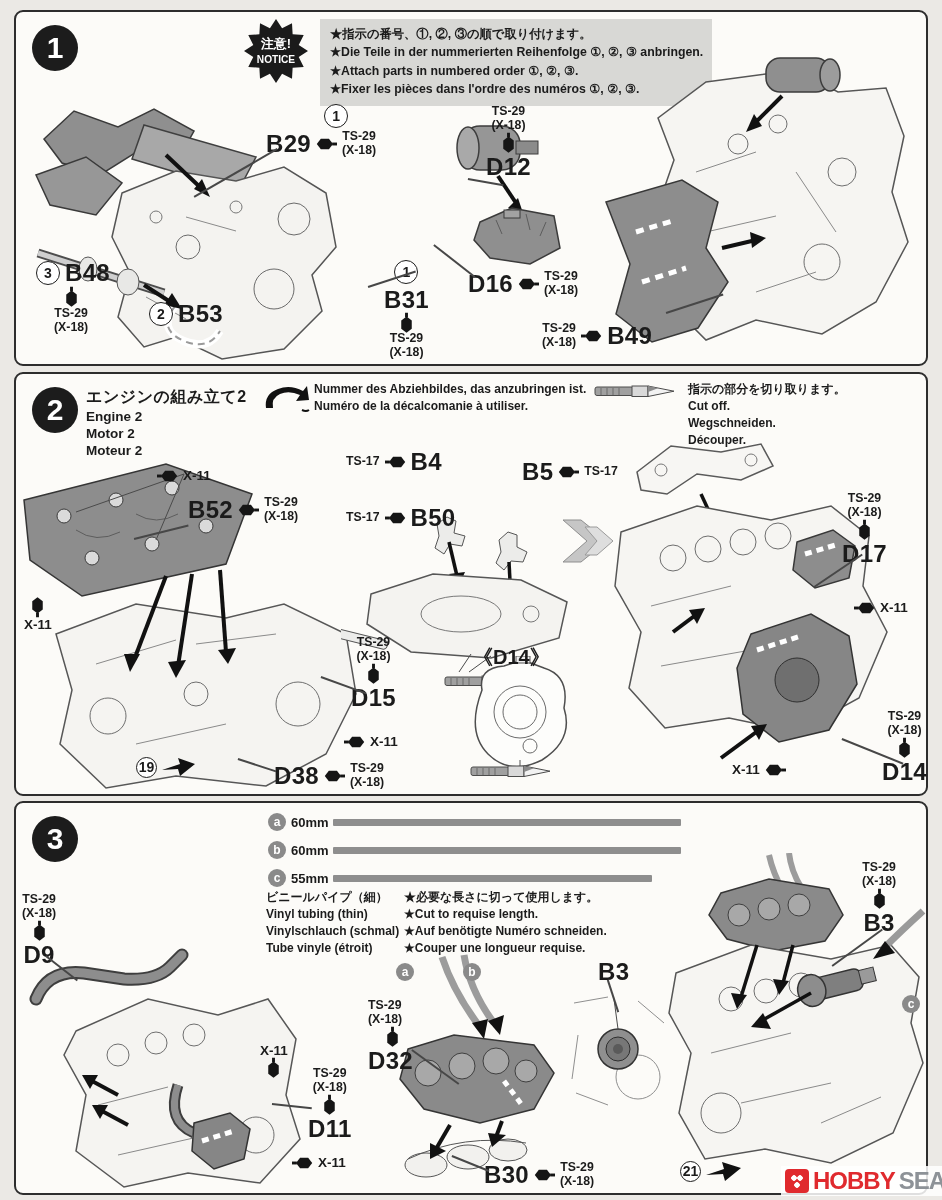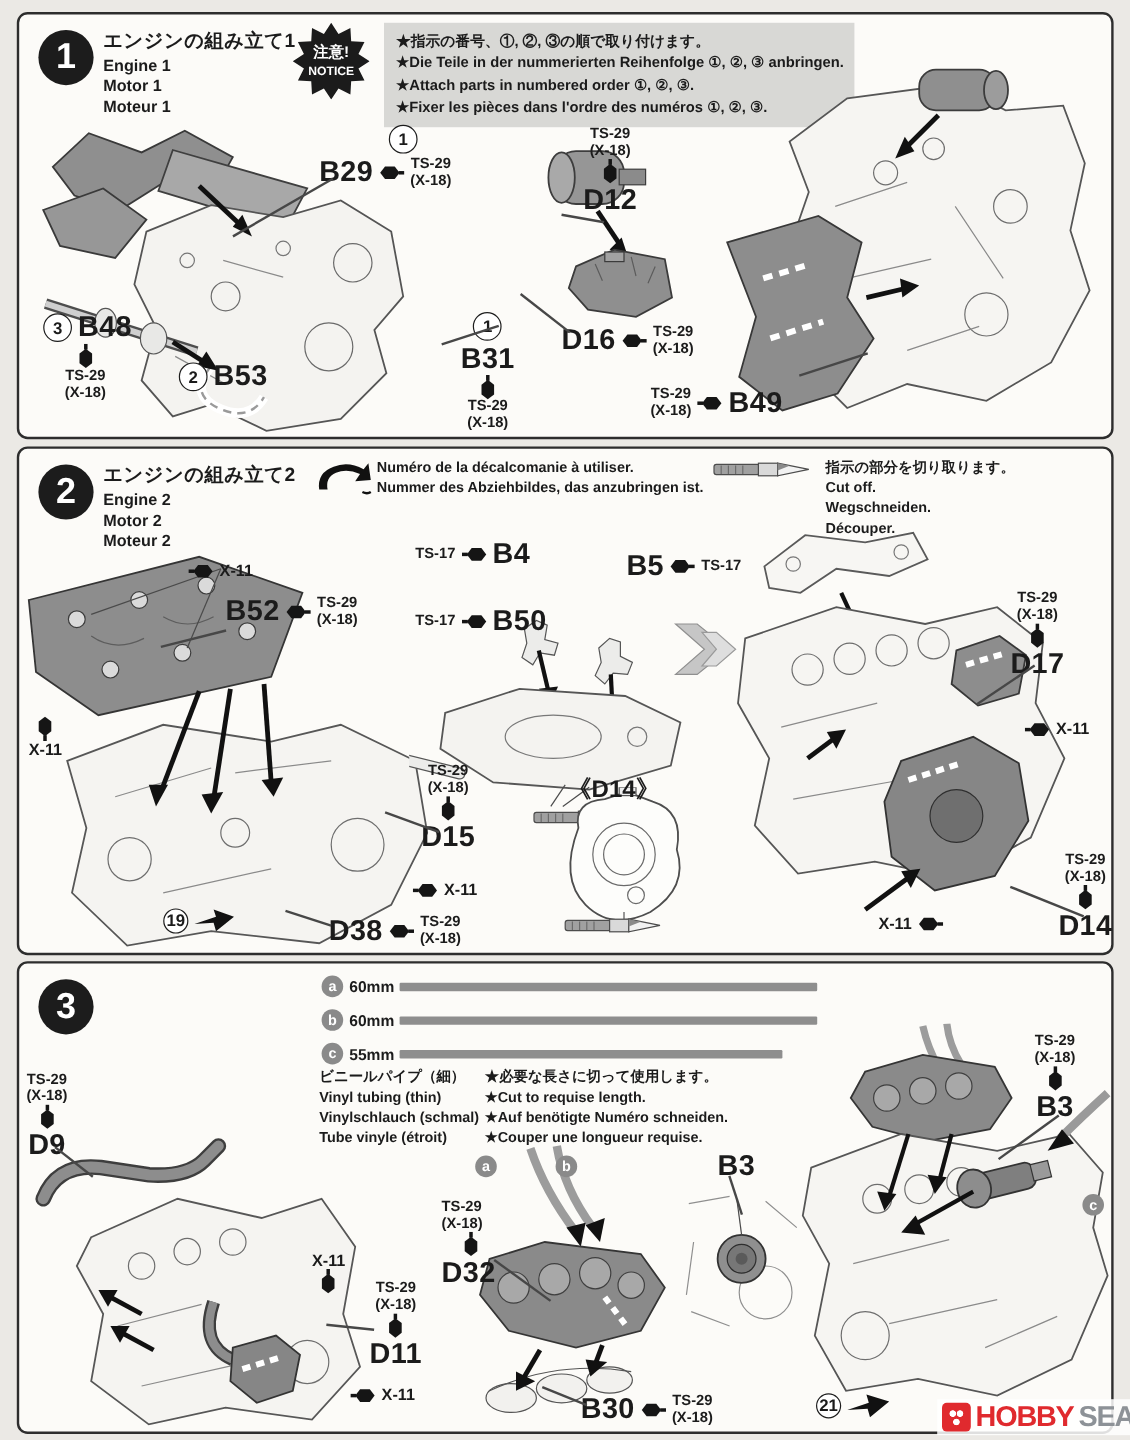--- a/index.html
+++ b/index.html
@@ -60,26 +60,20 @@
         <line x1="25" y1="6" x2="25" y2="13" stroke="#6b6b6b"></line>
       <rect x="38" y="4" width="16" height="10.5" fill="#d9d9d9" stroke="#4c4c4c"></rect>
       <polygon points="54,4 80,9.2 54,14.5" fill="#f2f2f2" stroke="#4c4c4c"></polygon>
       <polygon points="54,4 64,6.2 54,10" fill="#8a8a8a"></polygon>
     </g>
   </defs>
 </svg>
 
 <div class="box" id="box1">
   <div class="step" style="left:16px;top:13px">1</div>
-  <div class="titleblock" style="left:70px;top:13px">
-    <div class="t-ja">エンジンの組み立て1</div>
-    <div class="t-l">Engine 1</div>
-    <div class="t-l">Motor 1</div>
-    <div class="t-l">Moteur 1</div>
-  </div>
 
   <div class="abs" style="left:228px;top:7px;width:64px;height:64px">
     <svg width="64" height="64" viewBox="0 0 60 60">
       <polygon fill="#1b1b1b" points="60,30 51.3,35.7 56,45 45.6,45.6 45,56 35.7,51.3 30,60 24.3,51.3 15,56 14.4,45.6 4,45 8.7,35.7 0,30 8.7,24.3 4,15 14.4,14.4 15,4 24.3,8.7 30,0 35.7,8.7 45,4 45.6,14.4 56,15 51.3,24.3"></polygon>
       <text x="30" y="27" text-anchor="middle" fill="#fff" font-size="12" font-weight="bold">注意!</text>
       <text x="30" y="41" text-anchor="middle" fill="#fff" font-size="9.5" font-weight="bold">NOTICE</text>
     </svg>
   </div>
 
   <div class="noticebox" style="left:304px;top:7px;width:372px">
@@ -234,22 +228,22 @@
     <div class="t-l">Engine 2</div>
     <div class="t-l">Motor 2</div>
     <div class="t-l">Moteur 2</div>
   </div>
 
   <svg class="abs" style="left:246px;top:10px" width="48" height="32" viewBox="0 0 48 32">
     <path d="M4,24 Q2,10 16,5 Q28,0 41,7 L45,2 L47,16 L34,17 L38,11 Q27,6 18,10 Q9,14 11,24 Z" fill="#111"></path>
     <path d="M40,26 q4,2 7,0" stroke="#111" stroke-width="2" fill="none"></path>
   </svg>
   <div class="note" style="left:298px;top:7px">
+    <div>Nummer des Abziehbildes, das anzubringen ist.</div>
     <div>Numéro de la décalcomanie à utiliser.</div>
-    <div>Nummer des Abziehbildes, das anzubringen ist.</div>
   </div>
 
   <svg class="knife abs" style="left:578px;top:8px" viewBox="0 0 84 18">
       <use href="#knifeg"></use>
     </svg>
   <div class="note" style="left:672px;top:7px">
     <div>指示の部分を切り取ります。</div>
     <div>Cut off.</div>
     <div>Wegschneiden.</div>
     <div>Découper.</div>

